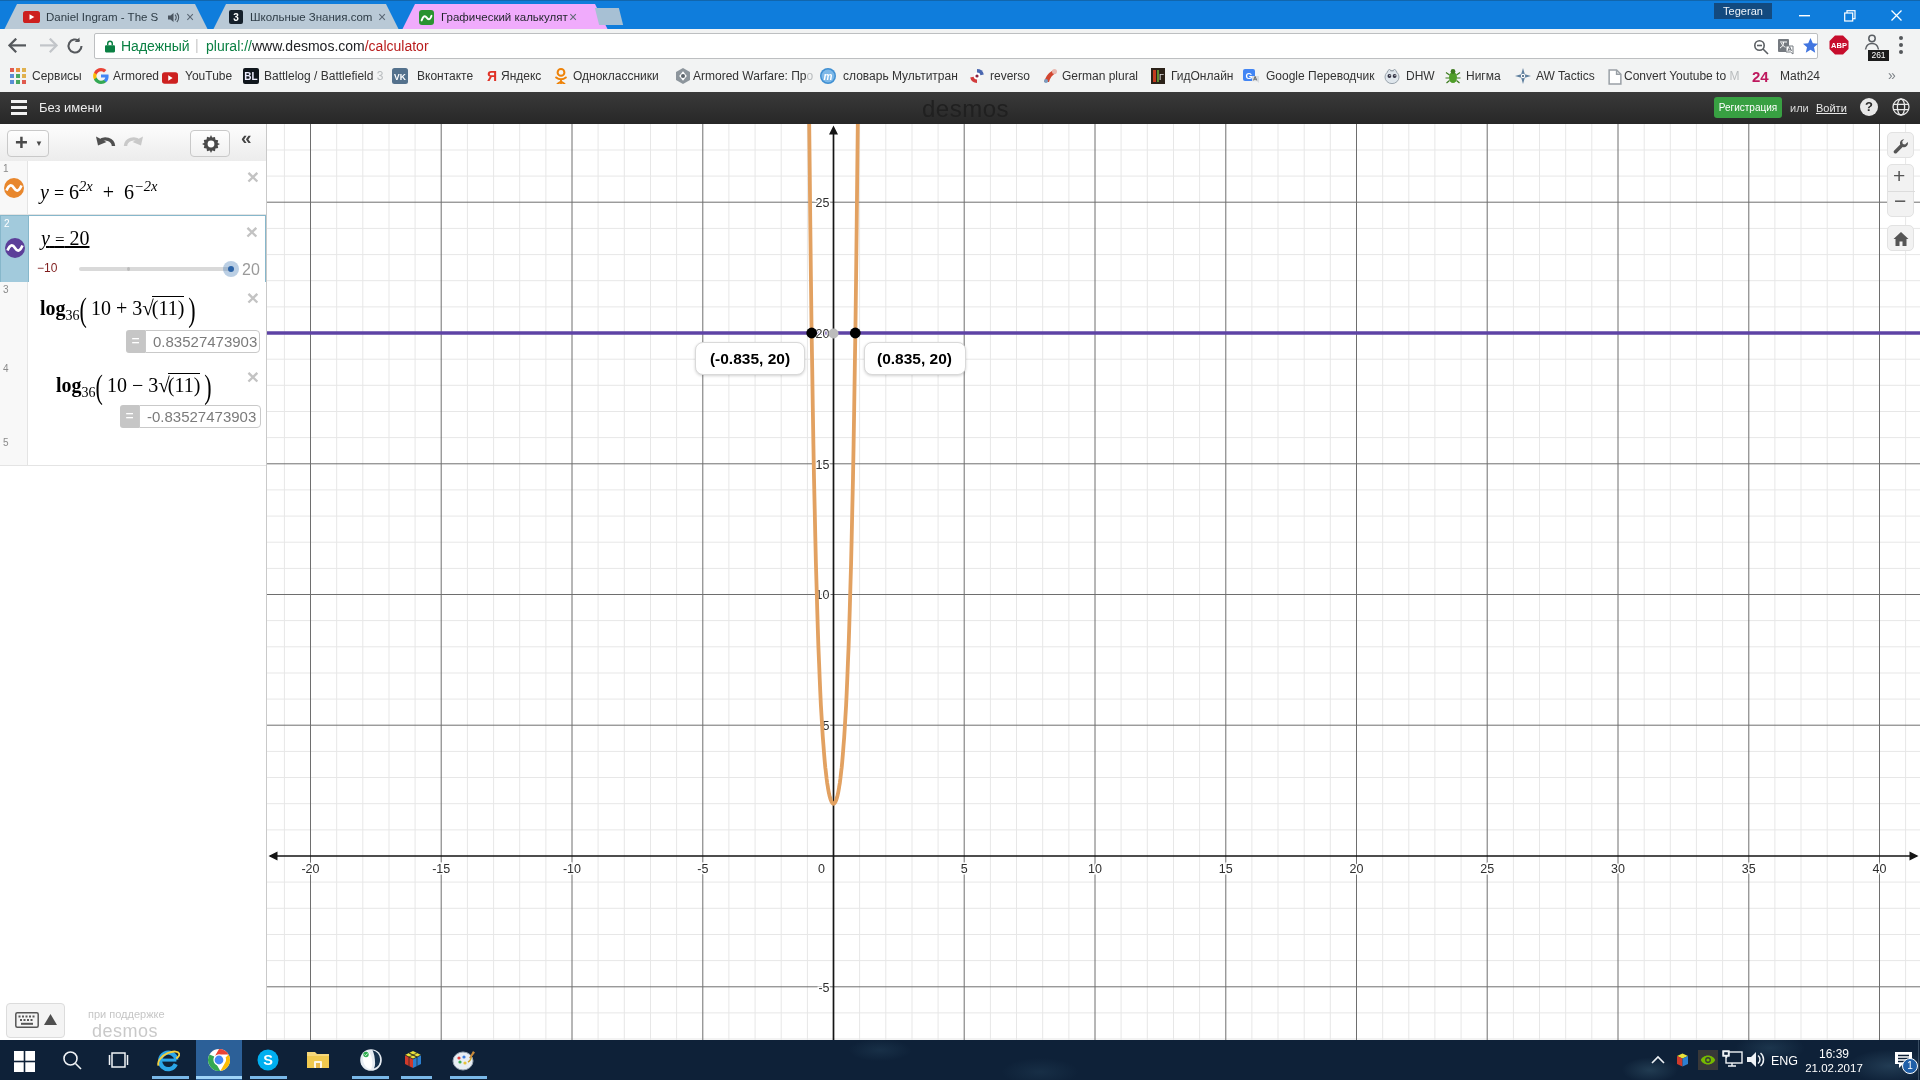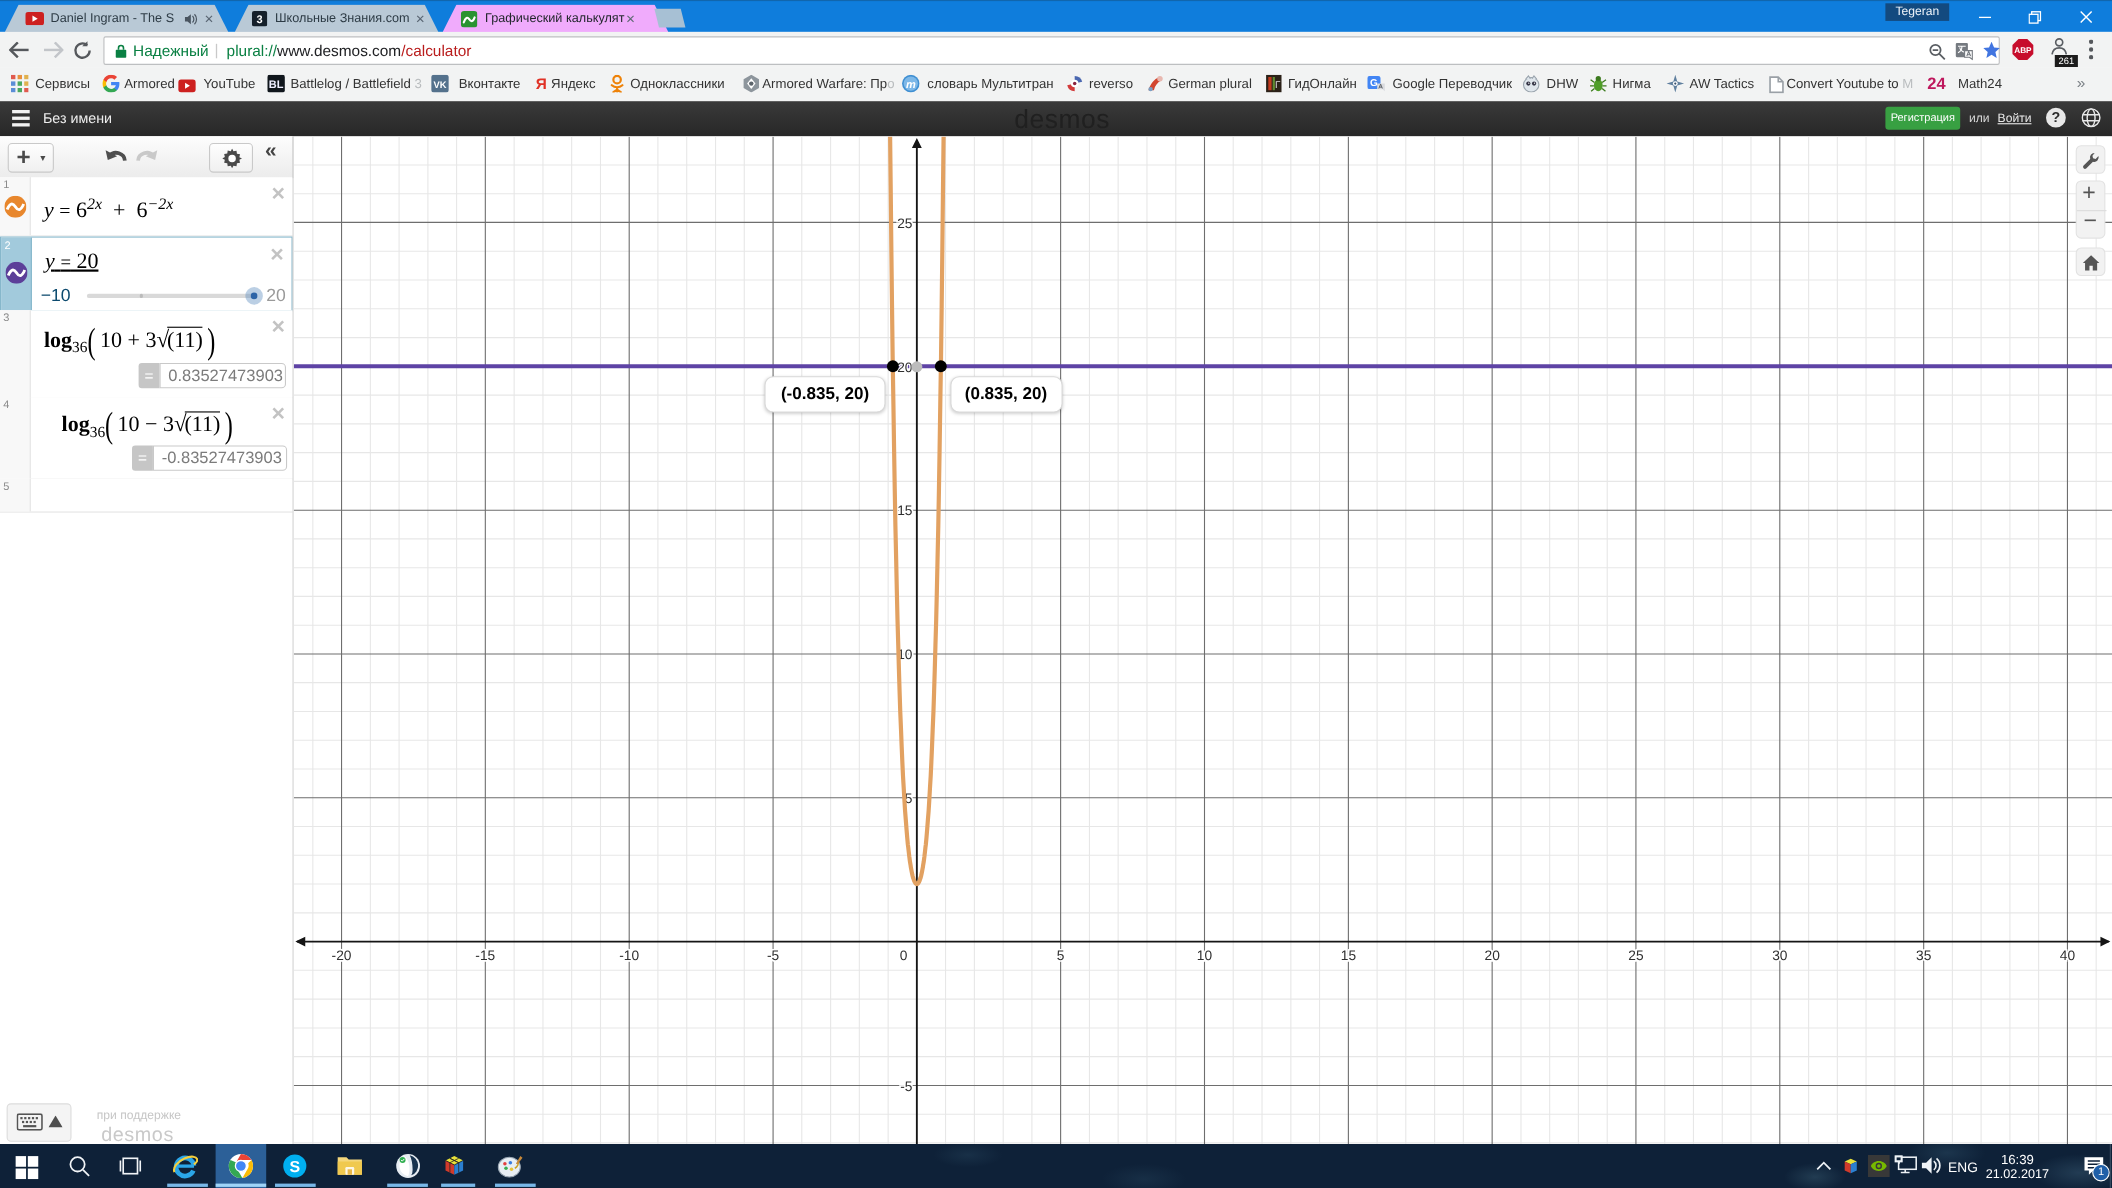--- a/index.html
+++ b/index.html
@@ -317,21 +317,21 @@
     <div class="gut" style="background:#a2cadc;border-right:1px solid #86b7cb;">
         <span class="gnum" style="color:#fff;">2</span>
       <svg class="abs" style="left:4px;top:22px" width="20" height="20" viewBox="0 0 20 20">
           <circle cx="10" cy="10" r="10" fill="#5c3f99"></circle>
           <path d="M2.5 12.5C5 6.5 7.5 6 10 10s5 3.5 7.5-2.5" stroke="#fff" stroke-width="2.6" fill="none"></path>
         </svg>
     </div>
     <div class="xbtn">×</div>
     <div class="abs math" style="left:40px;top:11px;text-decoration:underline;"><i>y</i> <span style="font-size:17px;">=</span> 20</div>
     <div class="abs" style="left:36px;top:42px;width:220px;height:26px;">
-      <span class="abs" style="left:0;top:3px;font-size:16px;color:#0c4a6e;">−10</span>
+      <span class="abs" style="left:0;top:3px;font-size:12px;color:#7f1d1d;">−10</span>
       <div class="abs" style="left:42px;top:9px;width:153px;height:4px;background:#d9d9d9;border-radius:2px;"></div>
       <div class="abs" style="left:90px;top:9px;width:3px;height:4px;background:#bbb;border-radius:50%;"></div>
       <div class="abs" style="left:186px;top:3px;width:16px;height:16px;border-radius:50%;background:rgba(93,140,190,0.42);"></div>
       <div class="abs" style="left:191px;top:8px;width:6px;height:6px;border-radius:50%;background:#2d64a7;"></div>
       <span class="abs" style="left:205px;top:3px;font-size:16px;color:#9a9a9a;">20</span>
     </div>
   </div>
   <div class="row" style="top:158px;height:79px;">
     <div class="gut">
         <span class="gnum">3</span>

